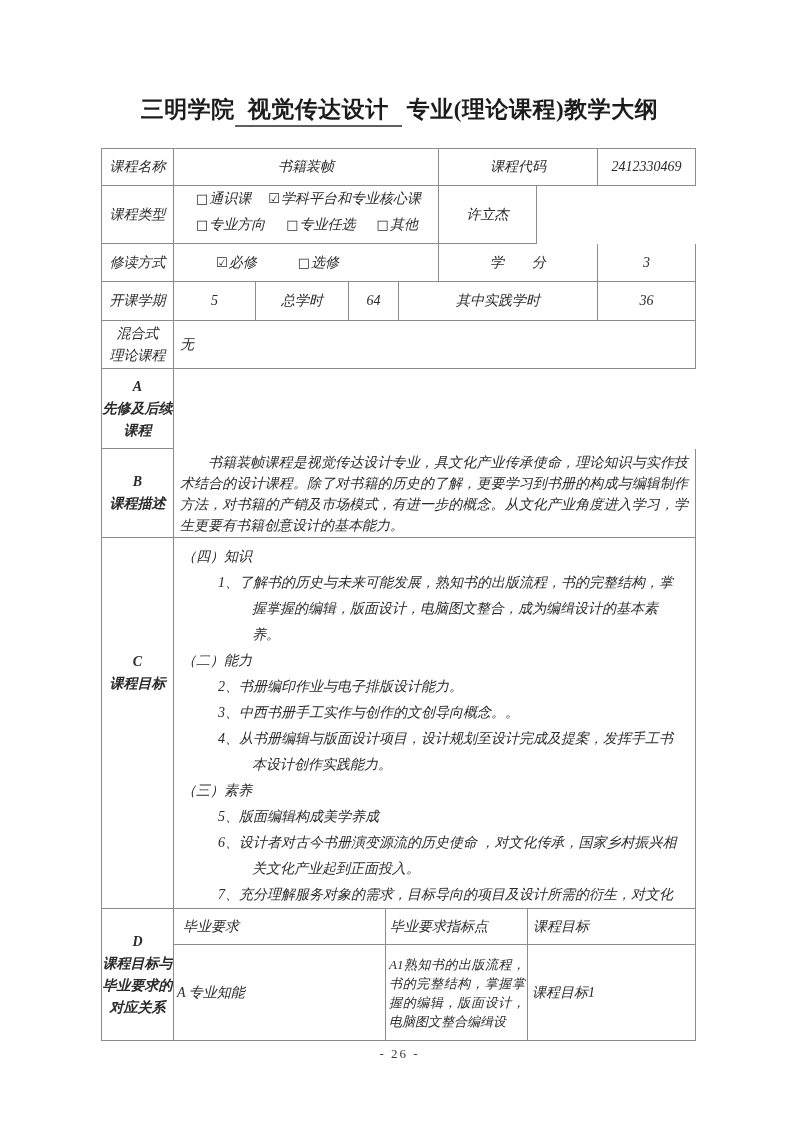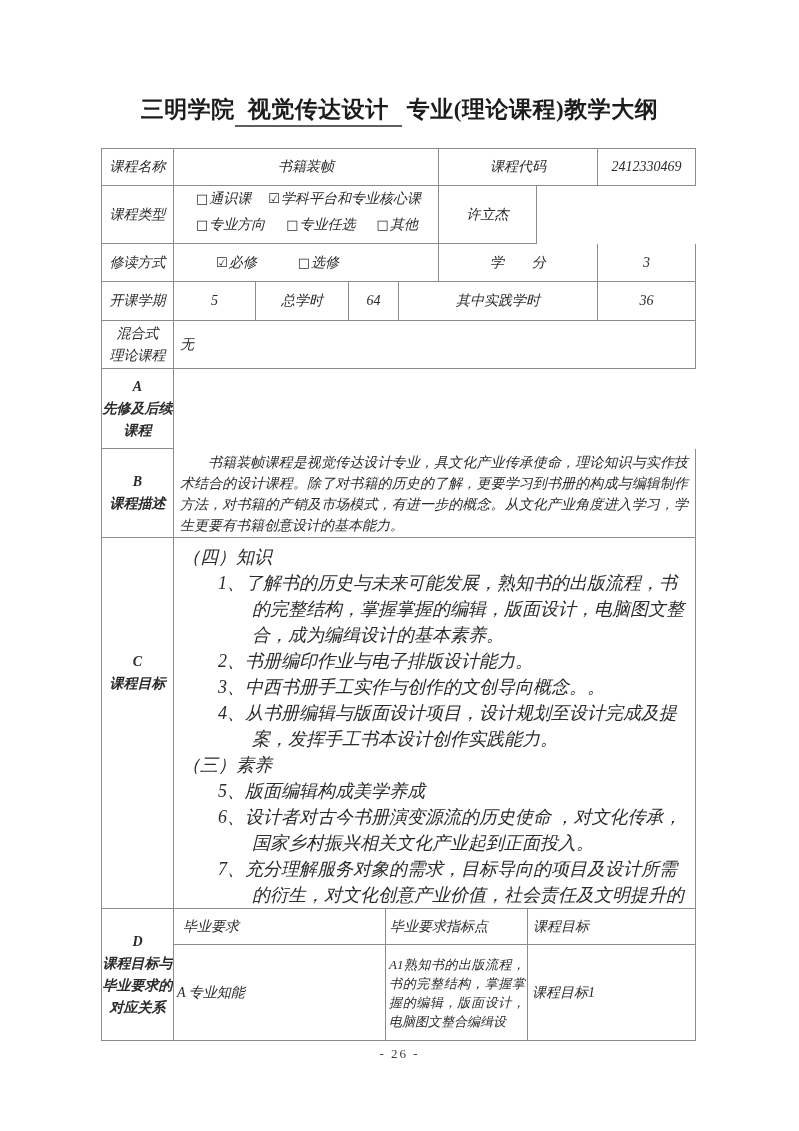--- a/index.html
+++ b/index.html
@@ -66,21 +66,21 @@
 
   
   .secA{padding:3px 8px 0 8px;line-height:24px;}
   .secA p{margin:0 0 4px 0;}
 
   
   .secB{padding:3px 7px 0 6px;line-height:21px;text-align:justify;}
   .secB p{margin:0;text-indent:2em;}
 
   
-  .secC{padding:6px 10px 16px 8px;line-height:26px;font-size:18px;}
+  .secC{padding:6px 10px 16px 8px;line-height:26px;font-size:14px;}
   .secC .ghead{margin:0;}
   .secC .item{margin:0;padding-left:70px;text-indent:-34px;}
 
   
   .cLabel{padding-bottom:100px;}
 
   
   .dcell{padding-left:9px;}
   .dhead{font-size:14px;}
   .a1cell{
@@ -194,20 +194,21 @@
     </div>
 
     <div class="r h371">
       <div class="c w72 col bold cLabel">
         <span>C</span>
         <span>课程目标</span>
       </div>
       <div class="c w522 block secC">
         <p class="ghead">（四）知识</p>
         <p class="item">1、了解书的历史与未来可能发展，熟知书的出版流程，书的完整结构，掌握掌握的编辑，版面设计，电脑图文整合，成为编缉设计的基本素养。</p>
+        <p class="ghead">（二）能力</p>
         <p class="item">2、书册编印作业与电子排版设计能力。</p>
         <p class="item">3、中西书册手工实作与创作的文创导向概念。。</p>
         <p class="item">4、从书册编辑与版面设计项目，设计规划至设计完成及提案，发挥手工书本设计创作实践能力。</p>
         <p class="ghead">（三）素养</p>
         <p class="item">5、版面编辑构成美学养成</p>
         <p class="item">6、设计者对古今书册演变源流的历史使命 ，对文化传承，国家乡村振兴相关文化产业起到正面投入。</p>
         <p class="item">7、充分理解服务对象的需求，目标导向的项目及设计所需的衍生，对文化创意产业价值，社会责任及文明提升的涵养。</p>
       </div>
     </div>
 

